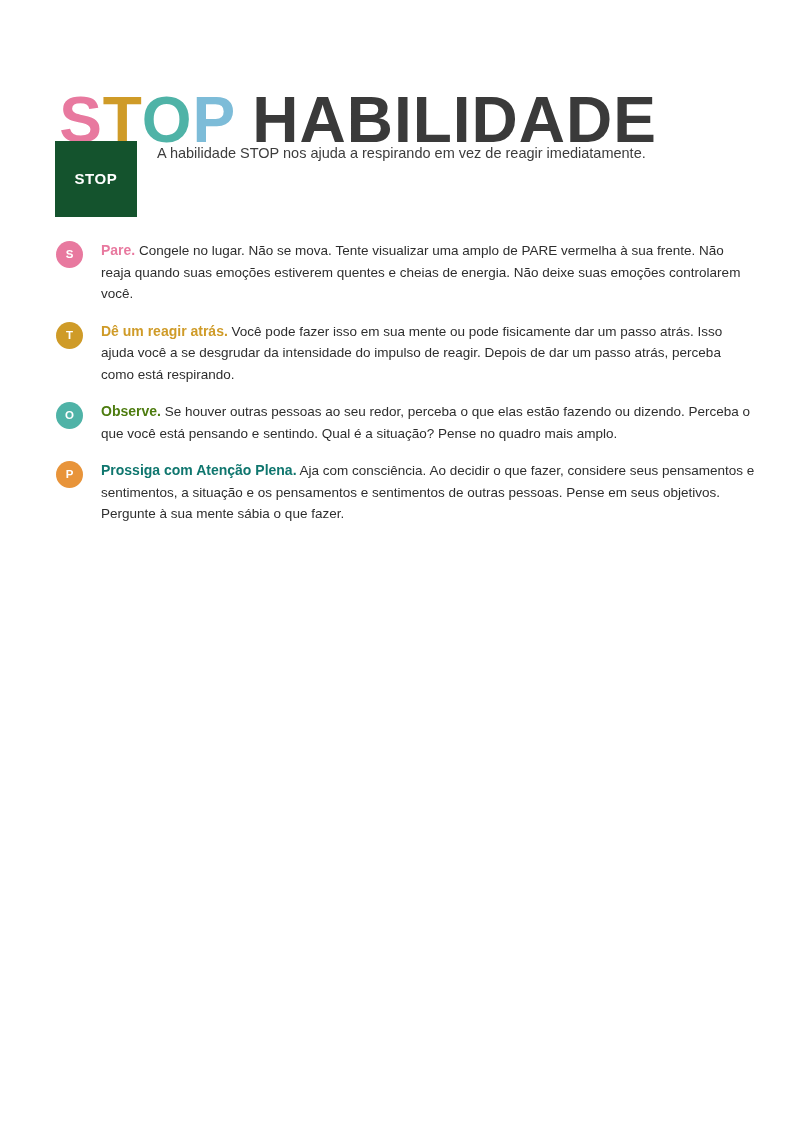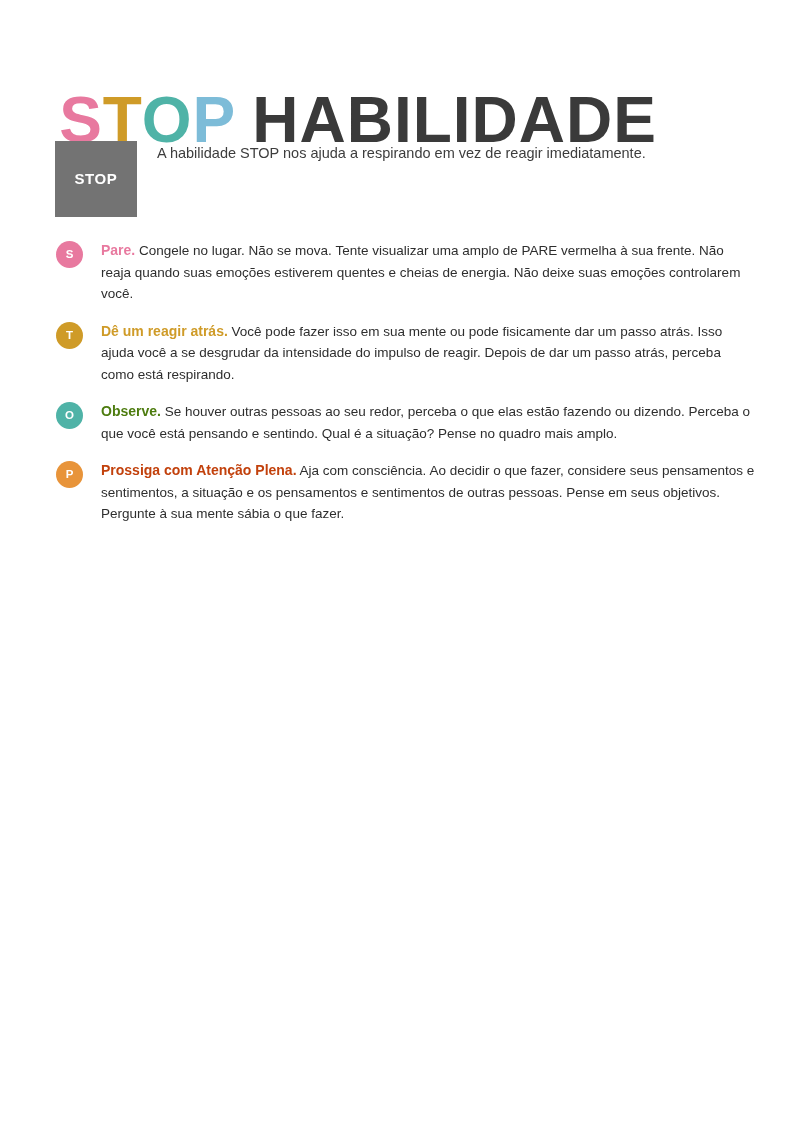--- a/index.html
+++ b/index.html
@@ -44,21 +44,21 @@
     top: 141px;
     width: 700px;
     height: 80px;
   }
   .stop-box {
     position: absolute;
     left: 0;
     top: 0;
     width: 82px;
     height: 76px;
-    background: #737373;
+    background: #14532d;
   }
   .stop-box-label {
     position: absolute;
     left: 0;
     top: 29px;
     width: 82px;
     text-align: center;
     color: #ffffff;
     font-size: 15px;
     font-weight: bold;
@@ -111,21 +111,21 @@
     color: #2e2e2e;
     text-align: left;
   }
   .lead {
     font-weight: bold;
     font-size: 14px;
   }
   .lead-s { color: #e8799f; }
   .lead-t { color: #cf9b28; }
   .lead-o { color: #4d7c0f; }
-  .lead-p { color: #c2410c; }
+  .lead-p { color: #0f766e; }
 </style>
 </head>
 <body>
 
 <div class="page">
 
   <h1 class="title">
     <span class="seg" style="color: rgb(232, 121, 159);">S</span><span class="seg" style="color: rgb(207, 155, 40);">T</span><span class="seg" style="color: rgb(79, 179, 167);">O</span><span class="seg" style="color: rgb(125, 188, 216);">P</span><span class="gap"></span><span class="seg" style="color: rgb(58, 58, 58);">HABILIDADE</span>
   </h1>
 

